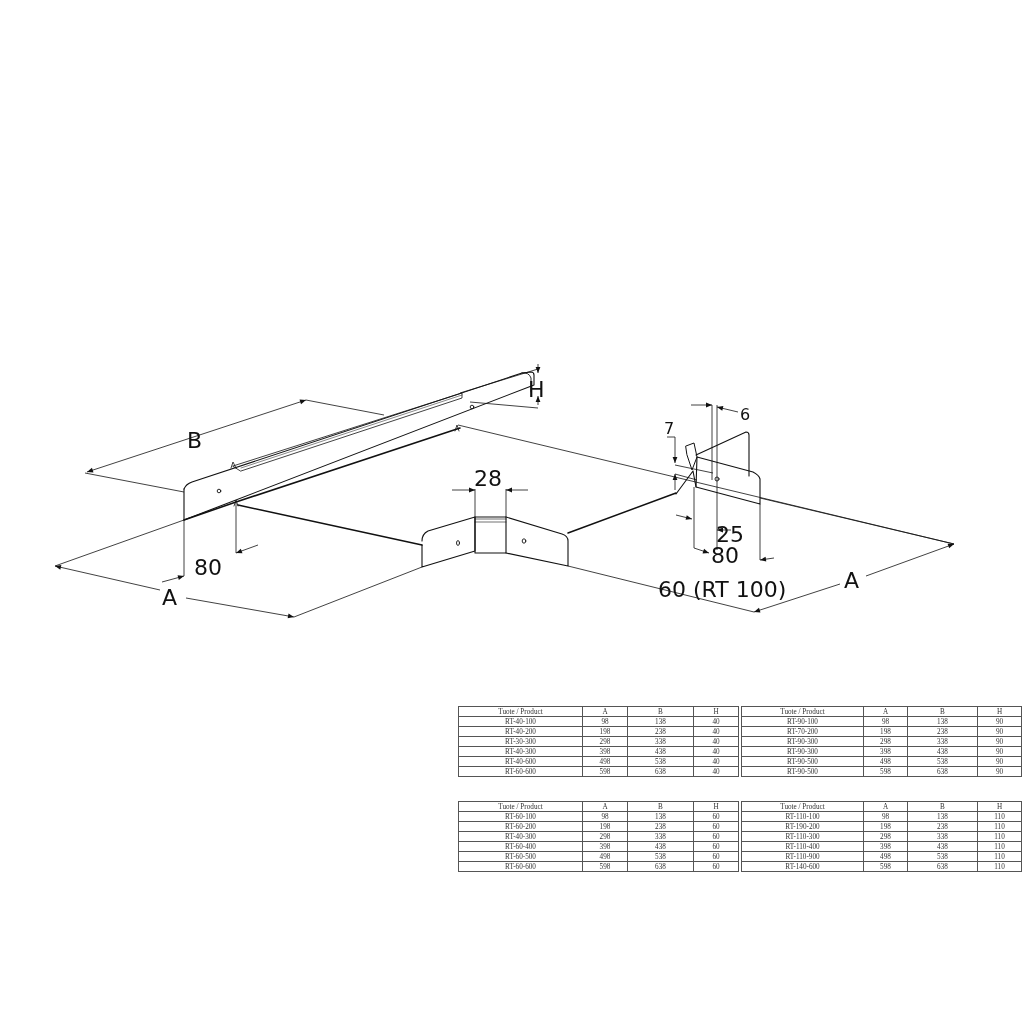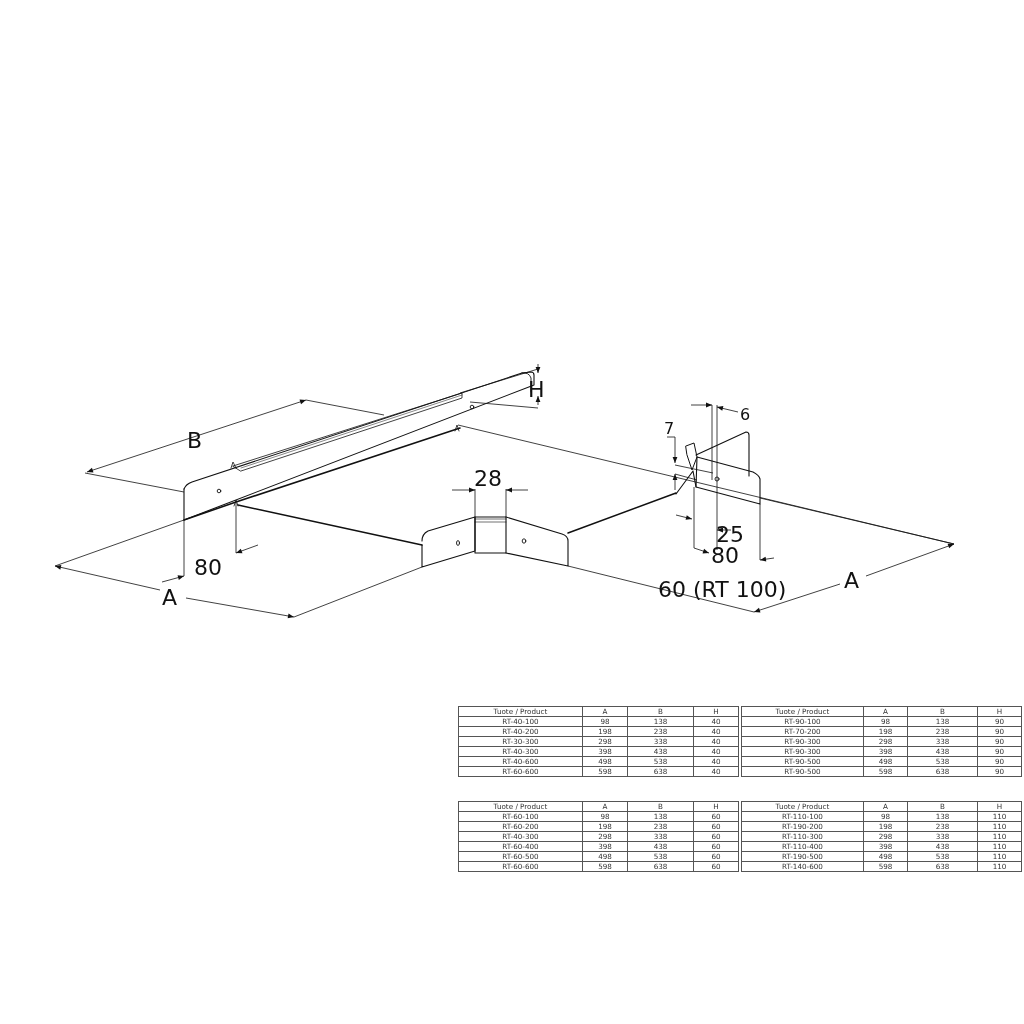--- a/index.html
+++ b/index.html
@@ -4,21 +4,21 @@
 <style>
   html, body { margin: 0; padding: 0; background: #ffffff; }
   body { width: 1024px; height: 1024px; position: relative; overflow: hidden;
          font-family: "DejaVu Sans", sans-serif; color: #1a1a1a; }
   #drawing { position: absolute; left: 0; top: 0; width: 1024px; height: 1024px; }
   .dimtext { font-family: "DejaVu Sans", sans-serif; fill: #111; }
   .tbl { position: absolute; border-collapse: collapse; table-layout: fixed;
          font-family: "DejaVu Sans", sans-serif; font-size: 7.2px; color: #333; background: #fff; }
   .tbl td, .tbl th { border: 1px solid #555; height: 9px; padding: 0; line-height: 8px;
          text-align: center; font-weight: normal; white-space: nowrap; overflow: hidden; }
-  .tbl tr { height: 10px; }
+  .tbl tr { height: 10px; font-family: Liberation Serif, serif; }
   #tbl-40  { left: 458px; top: 706px; width: 280px; }
   #tbl-90  { left: 741px; top: 706px; width: 280px; }
   #tbl-60  { left: 458px; top: 801px; width: 280px; }
   #tbl-110 { left: 741px; top: 801px; width: 280px; }
   .c-prod { width: 124px; } .c-a { width: 45px; } .c-b { width: 66px; } .c-h { width: 45px; }
   .tbl.r .c-prod { width: 122px; } .tbl.r .c-a { width: 44px; } .tbl.r .c-b { width: 70px; } .tbl.r .c-h { width: 44px; }
 </style>
 </head>
 <body>
 
@@ -318,21 +318,21 @@
         <td>338</td>
         <td>110</td>
       </tr>
   <tr>
         <td>RT-110-400</td>
         <td>398</td>
         <td>438</td>
         <td>110</td>
       </tr>
   <tr>
-        <td>RT-190-500</td>
+        <td>RT-110-900</td>
         <td>498</td>
         <td>538</td>
         <td>110</td>
       </tr>
   <tr>
         <td>RT-140-600</td>
         <td>598</td>
         <td>638</td>
         <td>110</td>
       </tr>

